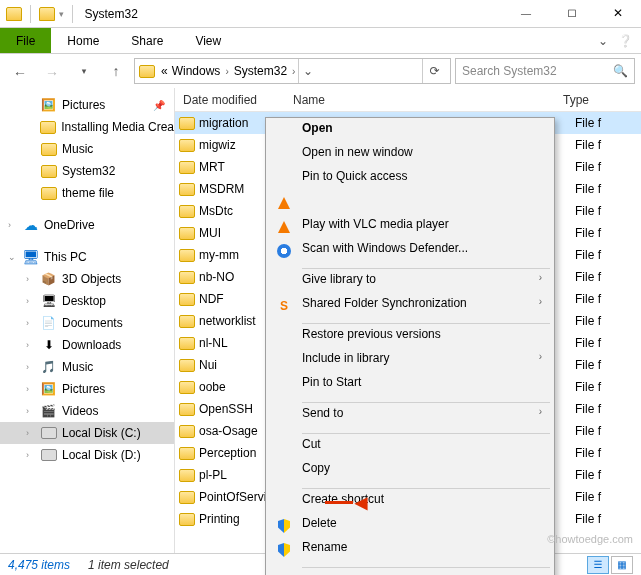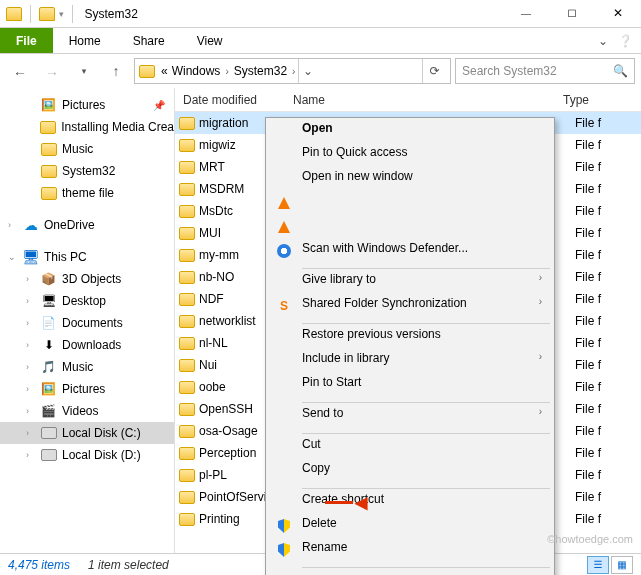--- a/index.html
+++ b/index.html
@@ -12,21 +12,21 @@
 .titlebar .qat .sep { width:1px; height:18px; background:#ccc; margin:0 4px;}
 .titlebar .title { margin-left: 8px; font-size:12px; }
 .titlebar .wbuttons { margin-left:auto; display:flex; }
 .titlebar .wbtn { width:46px; height:28px; display:flex; align-items:center; justify-content:center; font-family: "Segoe UI Symbol"; font-size:10px; }
 .titlebar .wbtn:last-child { font-size:12px; }
 
 
 .ribbontabs { height: 26px; display:flex; align-items:stretch; border-bottom:1px solid #d0d0d0;}
 .ribbontabs .tab { padding:0 16px; display:flex; align-items:center; font-size:12px; }
 .ribbontabs .tab.file { background:#1fa31f; color:#fff; background:#4f8f04; background:#3f9f00; background:#2a8b2a; background:#569a00; background:#4e9a06; color:#fff; }
-.ribbontabs .tab.file { background:#4c9a00; color:#ffffff;font-weight:bold;}
+.ribbontabs .tab.file { background:#4c9a00; color:#000000;}
 .ribbontabs .caret { margin-left:auto; padding-right:8px; display:flex; align-items:center; color:#555;}
 
 
 .navbar { height:34px; display:flex; align-items:center; padding:4px 6px; gap:4px; }
 .navbar .navbtn { width:28px; height:26px; display:flex; align-items:center; justify-content:center; color:#555; font-size:14px;}
 .addressbar { flex:1; height:26px; border:1px solid #bfbfbf; display:flex; align-items:center; padding:0 4px; font-size:12px; position:relative;}
 .addressbar .seg { padding:0 2px;}
 .addressbar .chev { padding:0 3px; color:#666; font-size:10px;}
 .addressbar .refresh { margin-left:auto; width:24px; text-align:center; color:#555; border-left:1px solid #ccc; height:100%; display:flex; align-items:center; justify-content:center;}
 .addressbar .drop { width:18px; text-align:center; color:#555; border-left:1px solid #ccc; height:100%; display:flex; align-items:center; justify-content:center;}
@@ -395,34 +395,35 @@
         </div>
       </div>
   </div>
 </div>
 
 <div class="ctxmenu">
   <div class="mi bold">
       <span>Open</span>
     </div>
   <div class="mi">
+      <span>Open in new window</span>
+    </div>
+  <div class="mi">
       <span>Pin to Quick access</span>
-    </div>
-  <div class="mi">
-      <span>Open in new window</span>
     </div>
   <div class="mi">
       <span class="mic">
         <span class="vlc-cone"></span>
       </span>
     </div>
   <div class="mi">
       <span class="mic">
         <span class="vlc-cone"></span>
       </span>
+      <span>Play with VLC media player</span>
     </div>
   <div class="mi">
       <span class="mic">
         <span class="defender-ic"></span>
       </span>
       <span>Scan with Windows Defender...</span>
     </div>
   <div class="sep"></div>
   <div class="mi">
       <span>Give library to</span>

